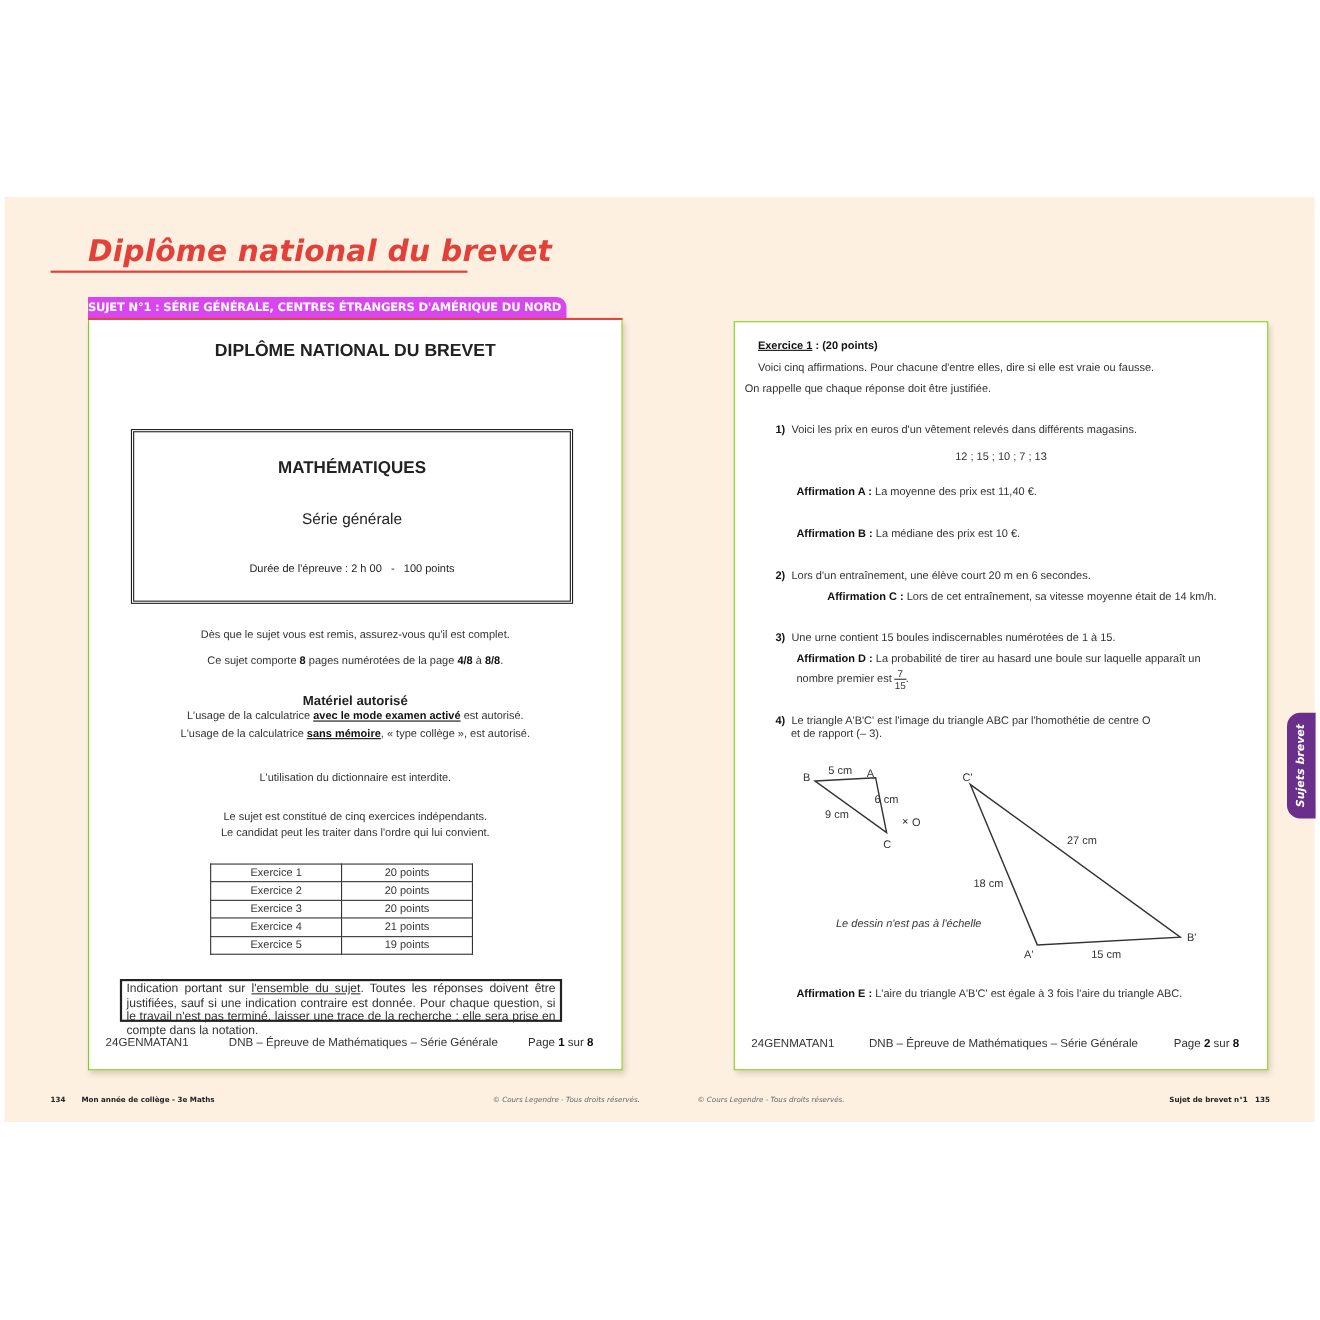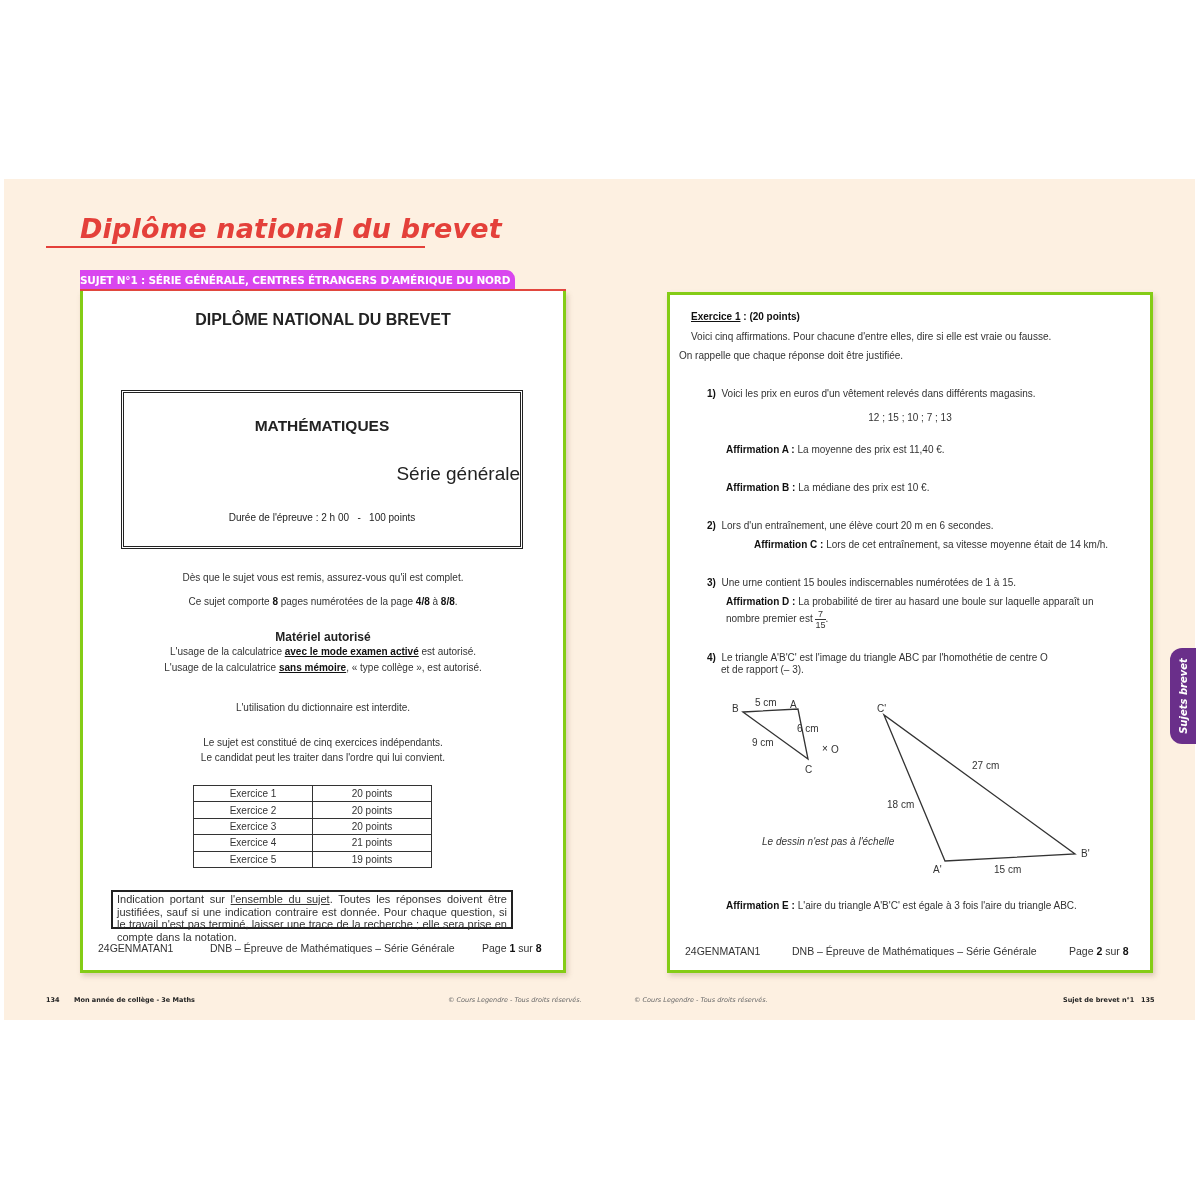--- a/index.html
+++ b/index.html
@@ -7,33 +7,33 @@
   body { position: relative; font-family: "Liberation Sans", sans-serif; color: #222; }
 
   .spread { position: absolute; left: 4px; top: 179px; width: 1191px; height: 841px; background: #fdf0e1; }
 
   .book-title { position: absolute; left: 80px; top: 213px; font-family: "DejaVu Sans", sans-serif; font-size: 27px; font-weight: bold; font-style: italic; color: #e4403a; letter-spacing: 0.2px; }
   .book-title-rule { position: absolute; left: 46px; top: 246px; width: 379px; height: 2px; background: #e4403a; }
 
   .subject-tab { position: absolute; left: 80px; top: 270px; width: 435px; height: 21px; background: #d946ef; border-radius: 0 9px 0 0; color: #fff; font-family: "DejaVu Sans", sans-serif; font-weight: bold; font-size: 10.5px; line-height: 21px; letter-spacing: -0.2px; }
   .subject-rule { position: absolute; left: 80px; top: 289px; width: 486px; height: 2px; background: #e4473f; }
 
-  .page { position: absolute; background: #fff; border: 3px solid #84cc16; box-shadow: 2px 3px 5px rgba(120,90,60,0.25); }
+  .page { position: absolute; background: #fff; border: 1px solid #84cc16; box-shadow: 2px 3px 5px rgba(120,90,60,0.25); }
   .page-left { left: 80px; top: 291px; width: 486px; height: 682px; border-top: none; }
   .page-right { left: 667px; top: 292px; width: 486px; height: 681px; }
 
   .abs { position: absolute; }
   .center { text-align: center; }
 
   .dnb-title { left: 0; width: 100%; top: 20px; font-size: 16px; font-weight: bold; color: #222; }
   .dnb-session { left: 0; width: 100%; top: 51px; font-size: 16px; font-weight: bold; color: #222; }
 
   .frame { left: 38px; top: 99px; width: 402px; height: 159px; border: 3px double #222; }
   .frame-subject { left: 0; width: 100%; top: 24px; font-size: 15.5px; font-weight: bold; }
-  .frame-serie { left: 0; width: 100%; top: 70px; font-size: 19px; text-align: right; }
+  .frame-serie { left: 0; width: 100%; top: 70px; font-size: 14px; }
   .frame-duree { left: 0; width: 100%; top: 119px; font-size: 10px; }
 
   .txt { left: 0; width: 100%; font-size: 10px; color: #333; }
   .bold { font-weight: bold; color: #111; }
   .ul { text-decoration: underline; }
   .mat-title { left: 0; width: 100%; top: 339px; font-size: 12px; font-weight: bold; }
 
   table.points { position: absolute; left: 110px; top: 494px; width: 239px; border-collapse: collapse; font-size: 10px; color: #333; }
   table.points td { border: 1px solid #333; height: 16.4px; text-align: center; padding: 0; width: 50%; }
 

